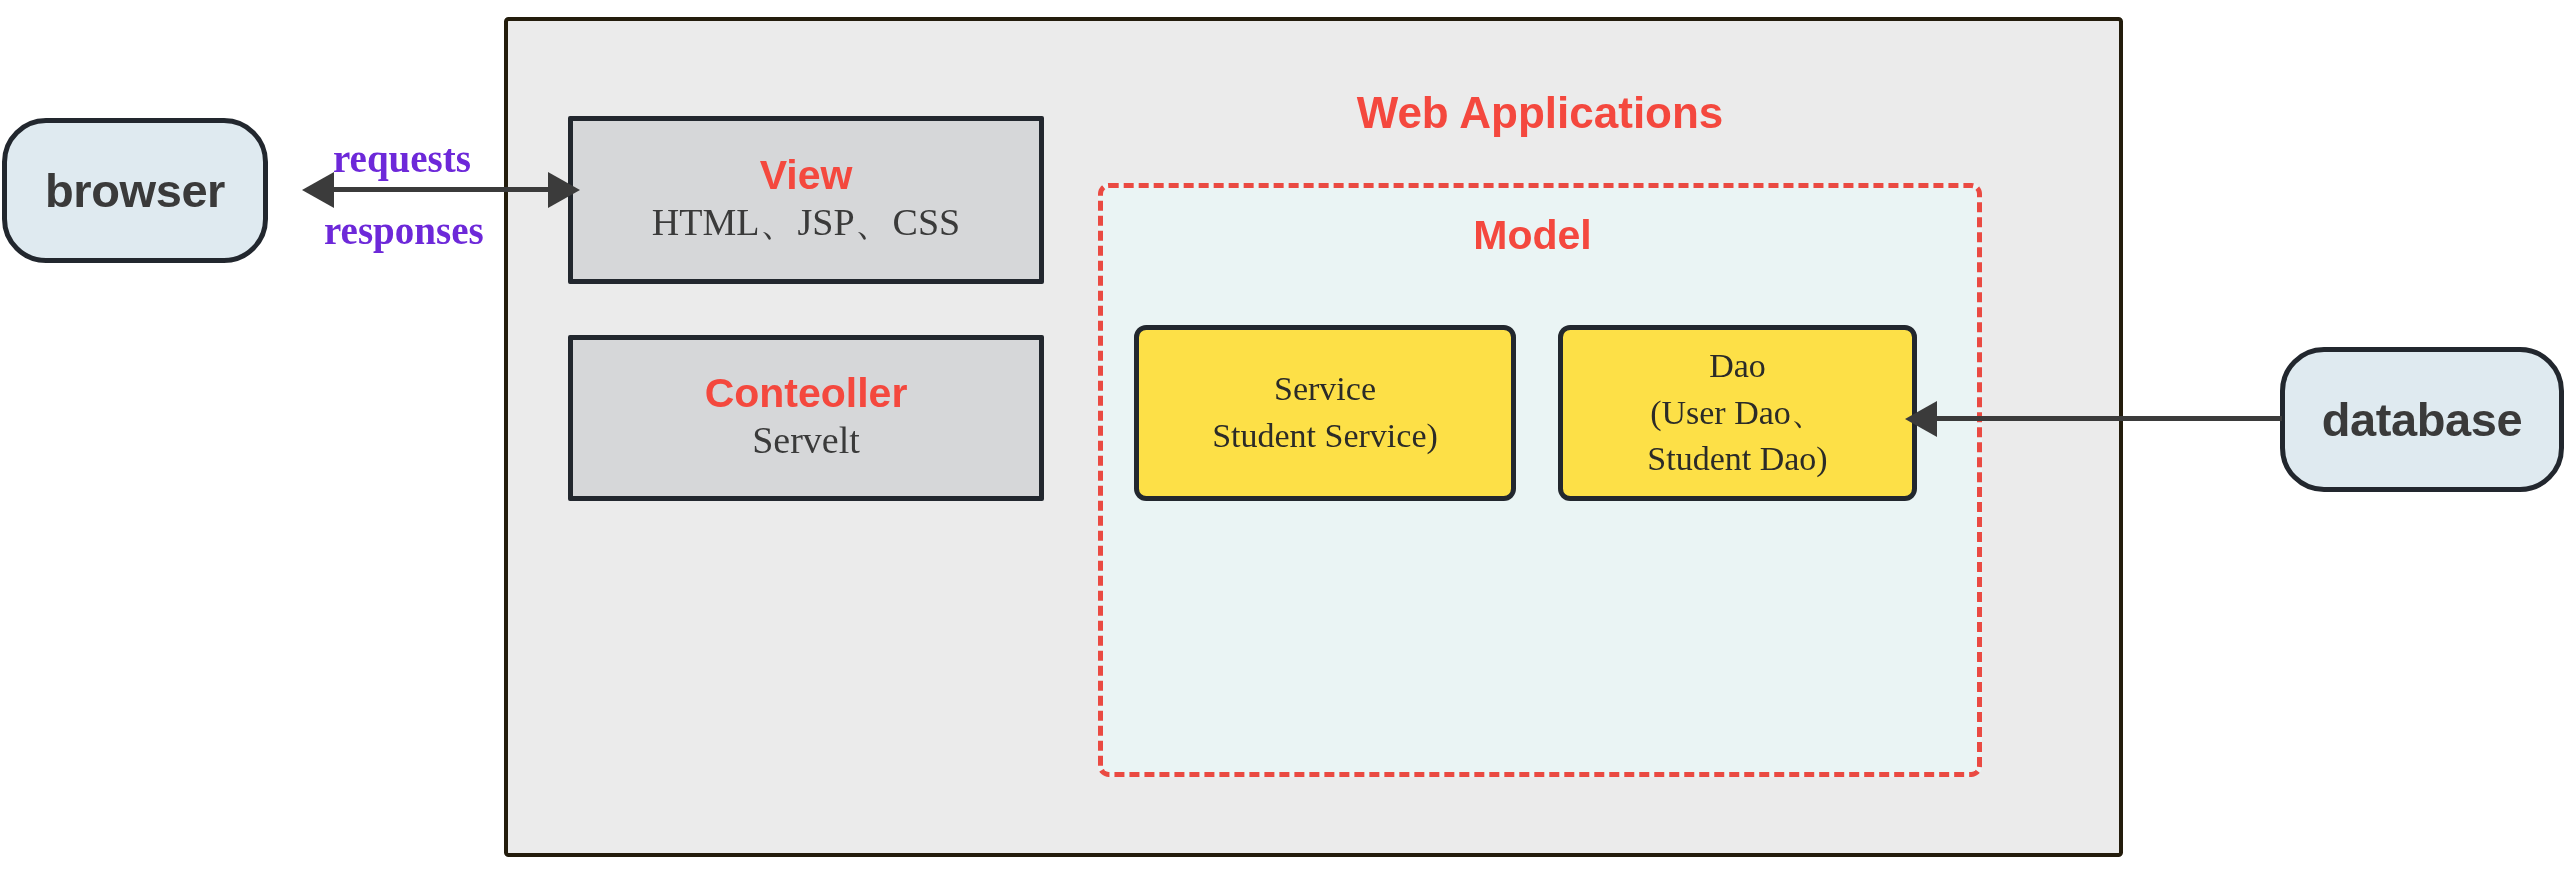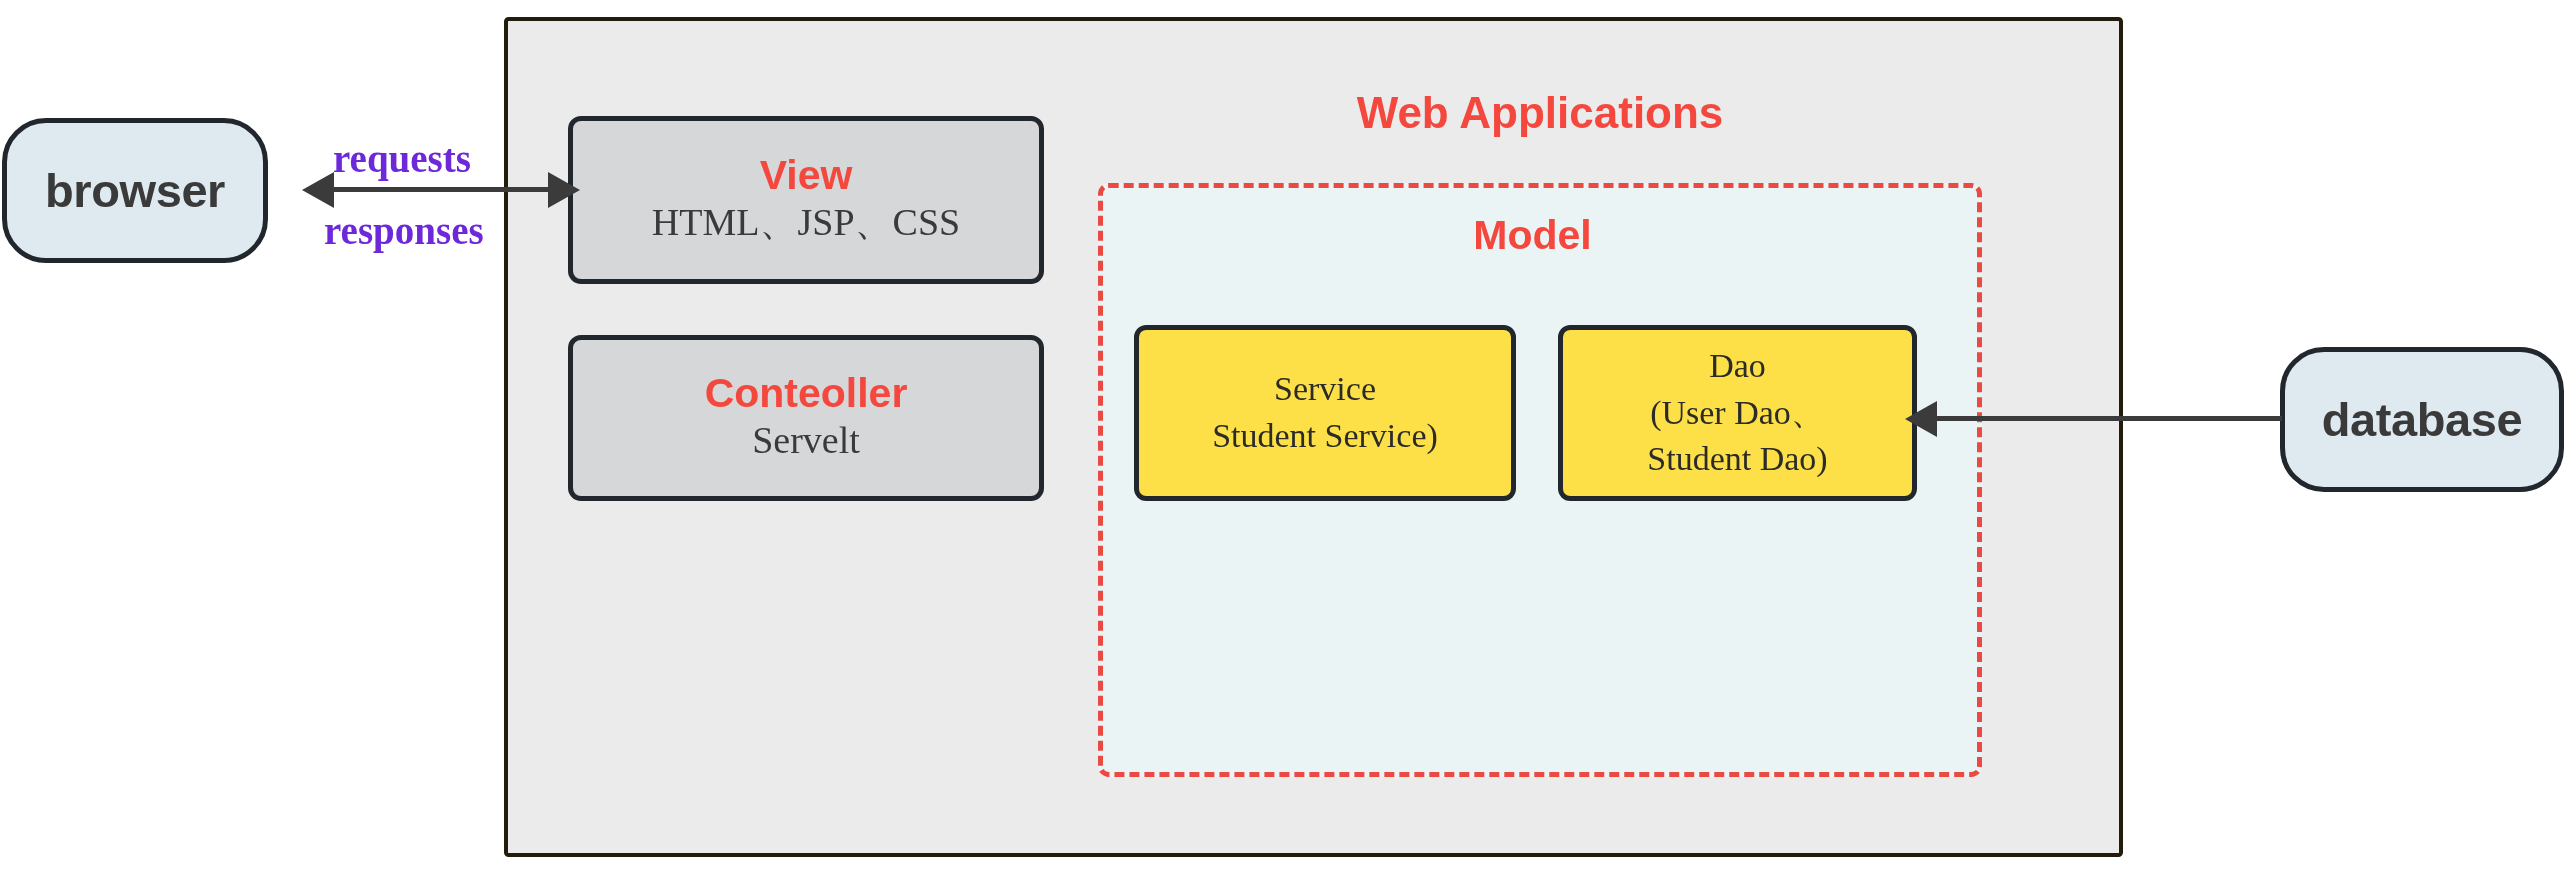--- a/index.html
+++ b/index.html
@@ -57,21 +57,21 @@
     width: 284px;
     height: 145px;
     font-size: 47px;
   }
 
   
   .mvc-box {
     position: absolute;
     background: #d6d7d9;
     border: 5.3px solid #22272e;
-    border-radius: 13px;
+    border-radius: 2px;
     box-sizing: border-box;
     display: flex;
     flex-direction: column;
     align-items: center;
     justify-content: center;
   }
   #view-box   { left: 568px; top: 116px; width: 476px; height: 168px; }
   #ctrl-box   { left: 568px; top: 335px; width: 476px; height: 166px; }
 
   .mvc-title {

